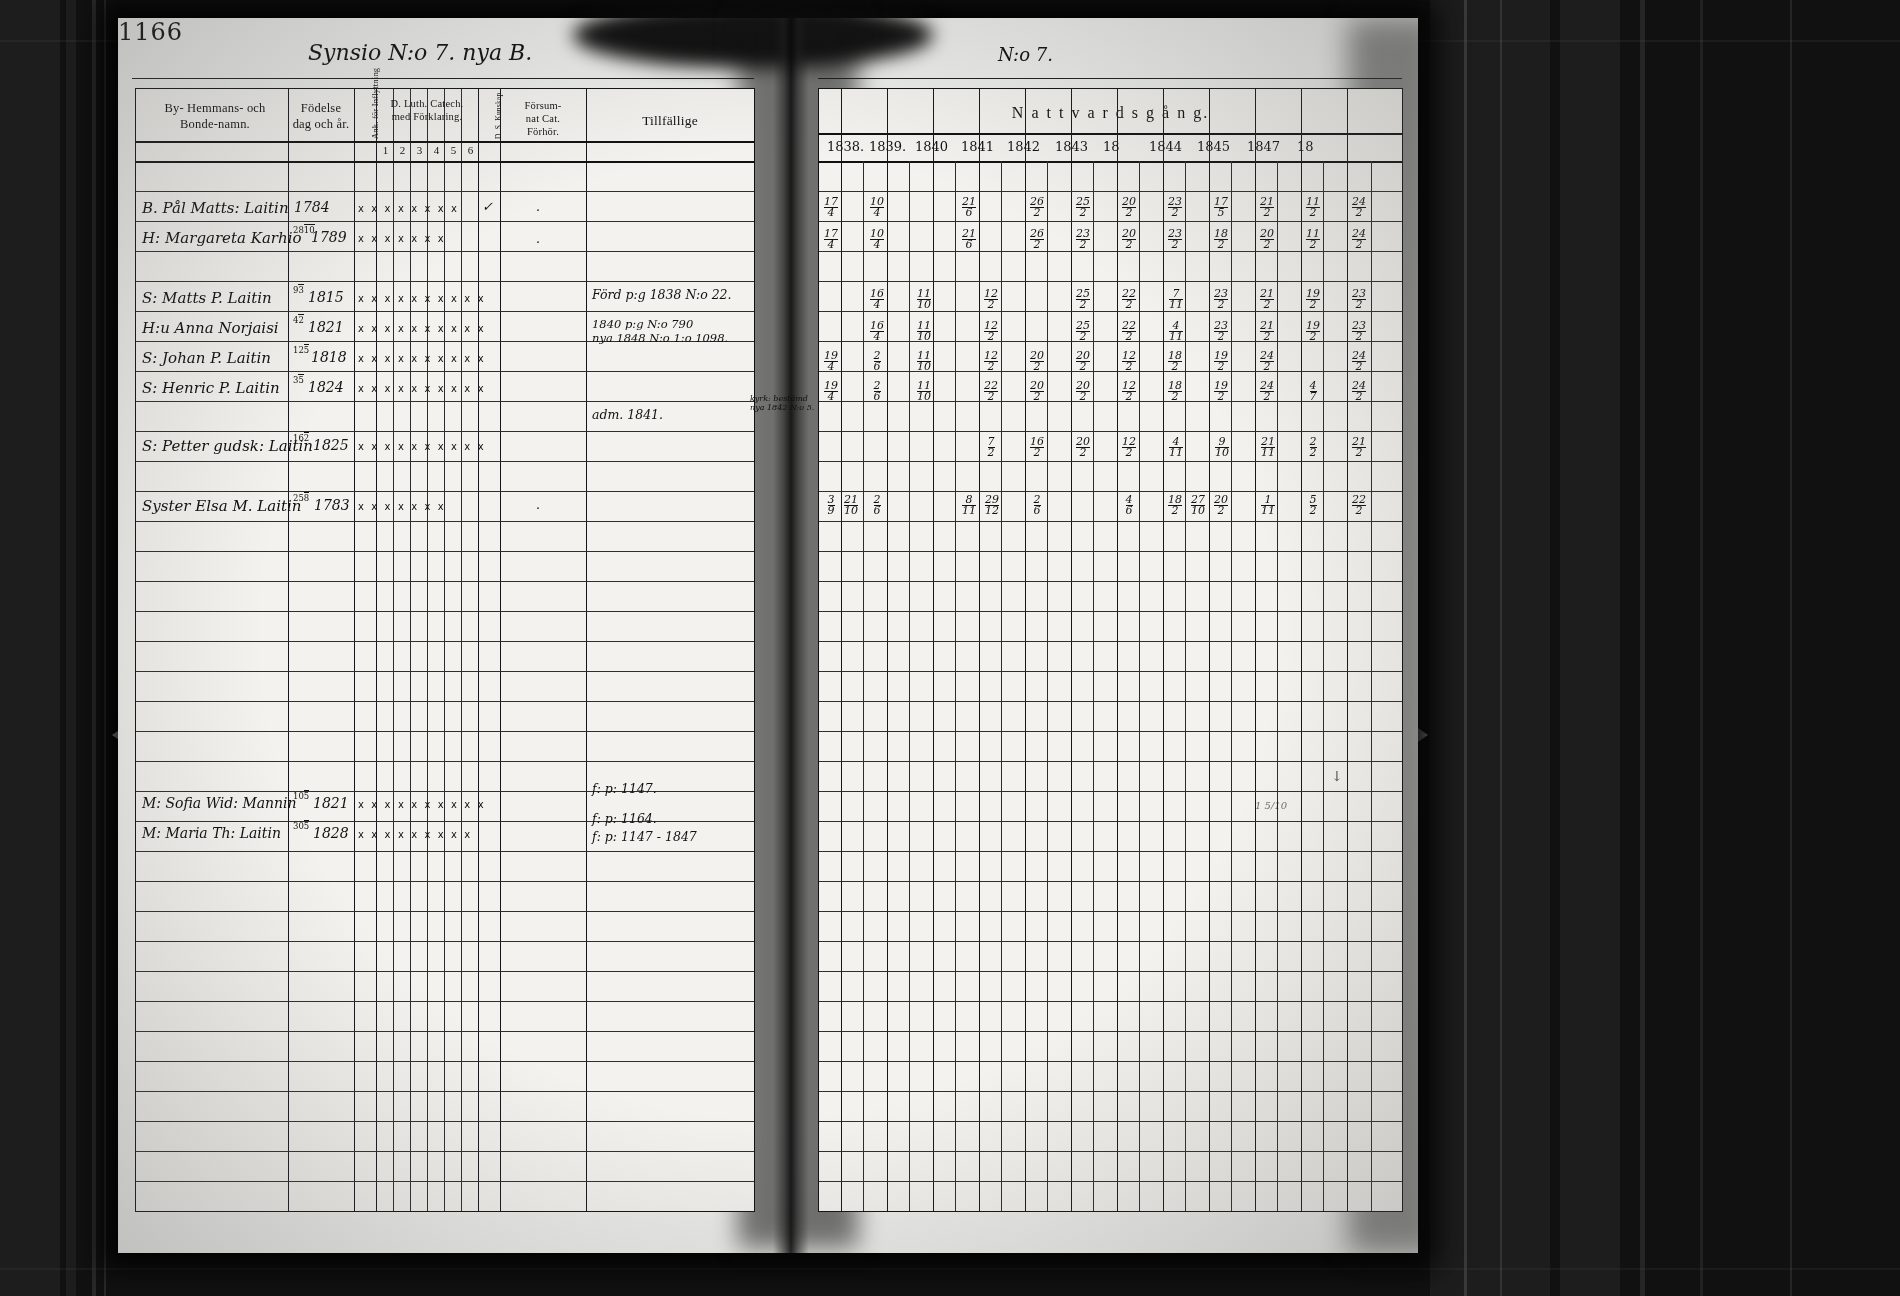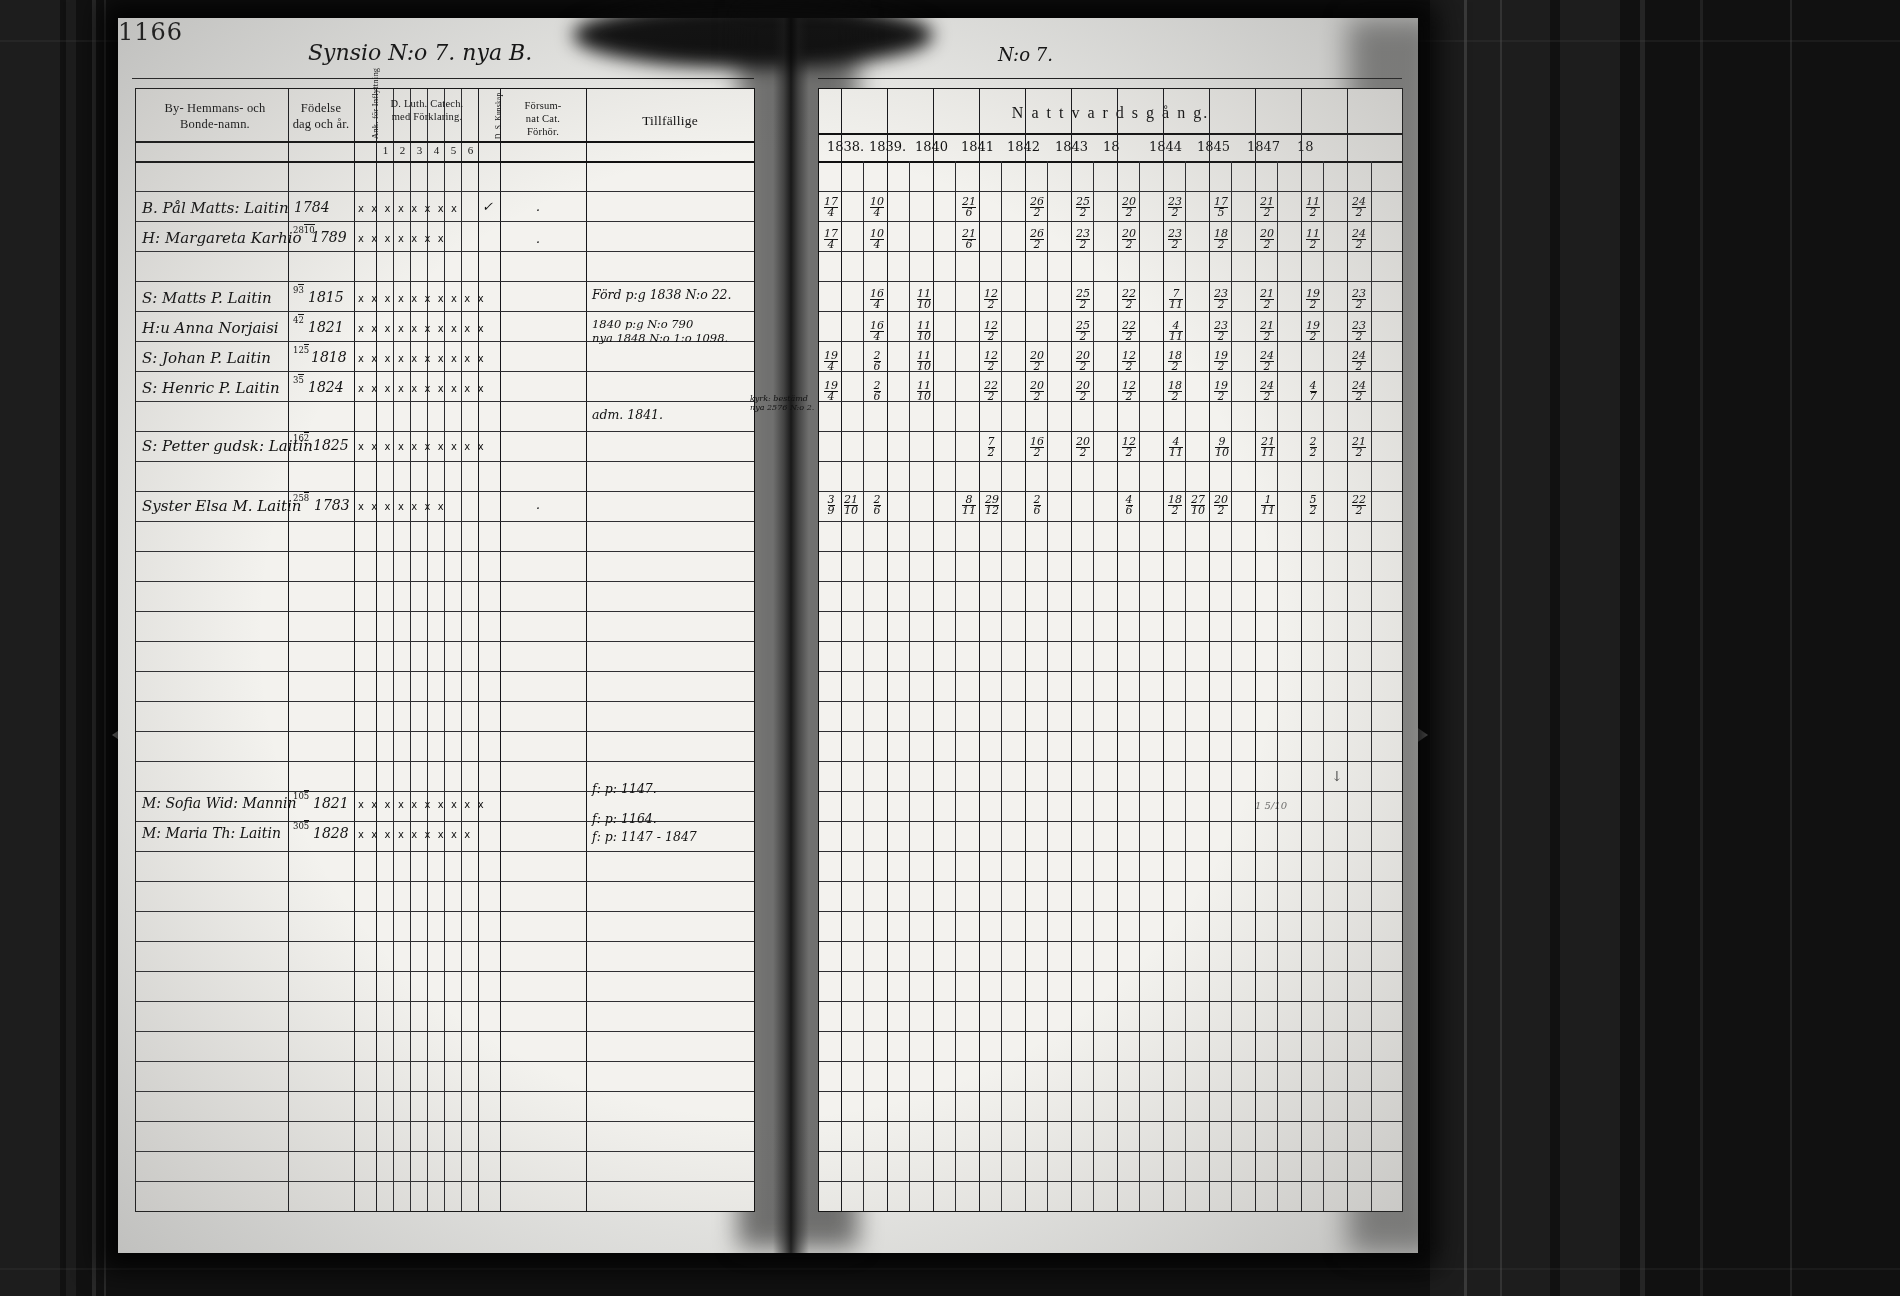--- a/index.html
+++ b/index.html
@@ -387,21 +387,21 @@
 
       <div class="name" style="left:6px;top:736px;font-size:14px;">M: Maria Th: Laitin</div>
       <div class="smallfrac" style="left:157px;top:734px;"><span>30</span><span style="border-top:1px solid #111">5</span></div>
       <div class="bdate" style="left:177px;top:736px;">1828</div>
       <div class="marks" style="left:222px;top:740px;">x x x x x x x x x</div>
       <div class="note" style="left:456px;top:722px;">f: p: 1164.</div>
       <div class="note" style="left:456px;top:740px;">f: p: 1147 - 1847</div>
     </div>
 
     <div class="note" style="left:632px;top:376px;font-size:8px;line-height:1.15;white-space:pre;z-index:6;">kyrk: bestämd
-nya 2576 N:o 2.</div>
+nya 1842 N:o 5.</div>
 
     <div id="right-grid">
 
       <div class="hdr-label" style="left:0;top:14px;width:583px;font-size:16px;letter-spacing:2px;">N a t t v a r d s g å n g.</div>
       <div class="hline strong" style="top:44px;"></div>
       <div class="hline strong" style="top:72px;"></div>
 
       <div class="year" style="left:8px;top:50px;">1838.</div>
       <div class="year" style="left:50px;top:50px;">1839.</div>
       <div class="year" style="left:96px;top:50px;">1840</div>

